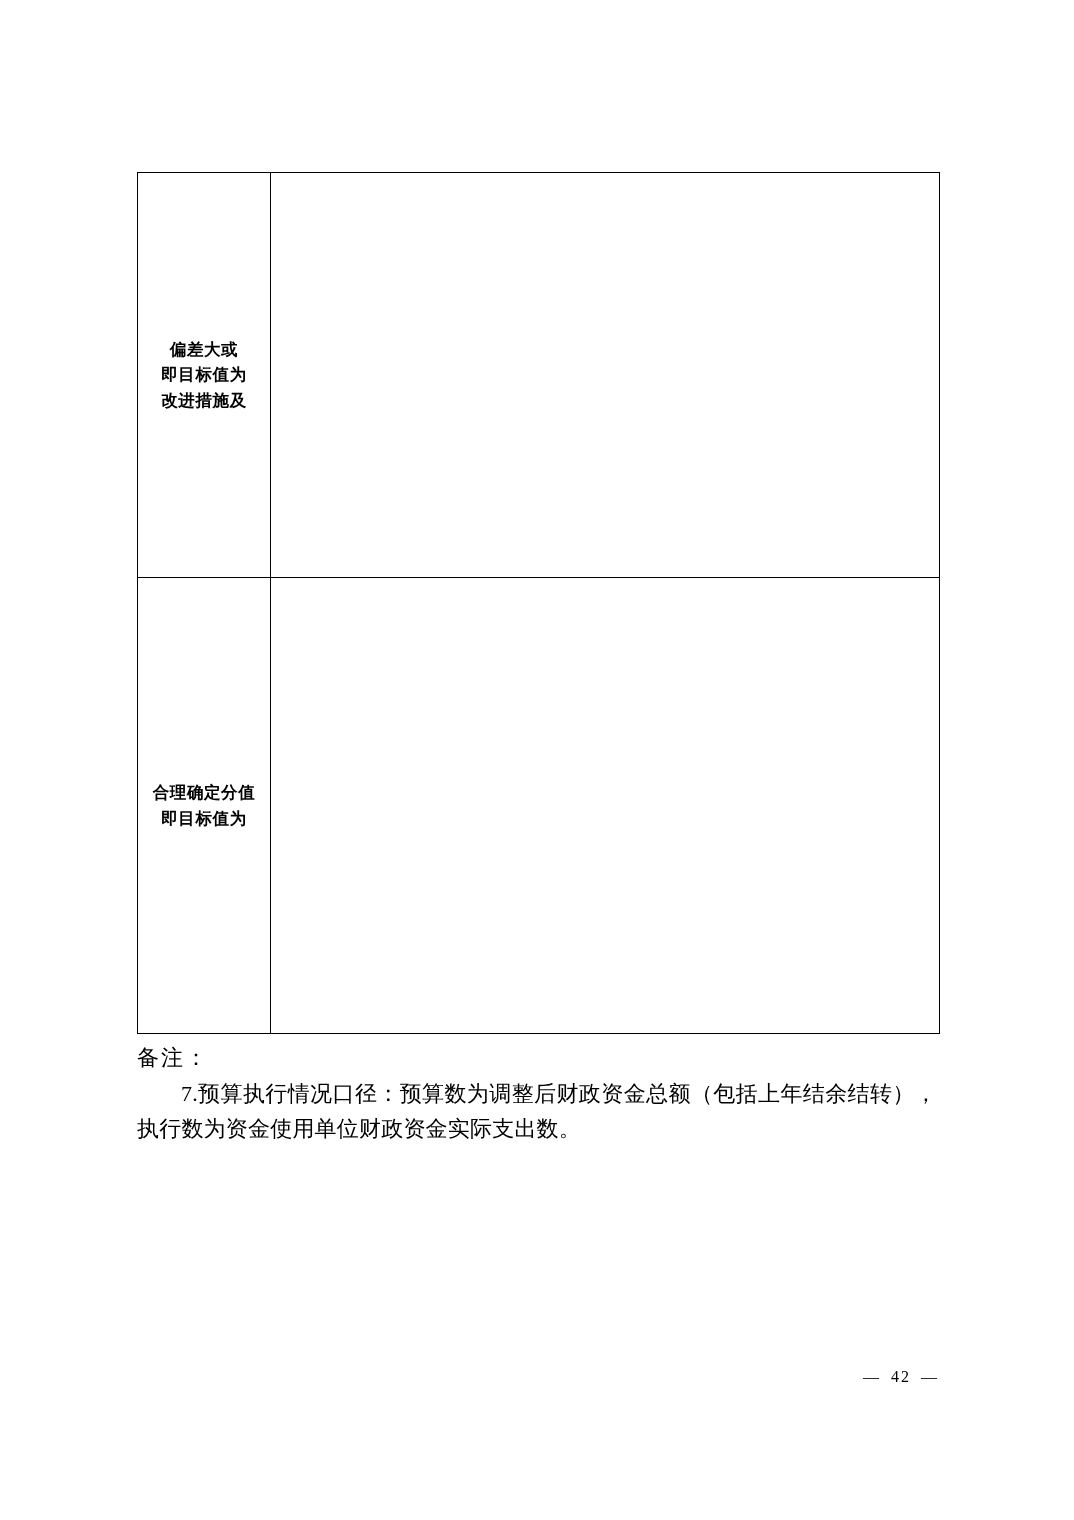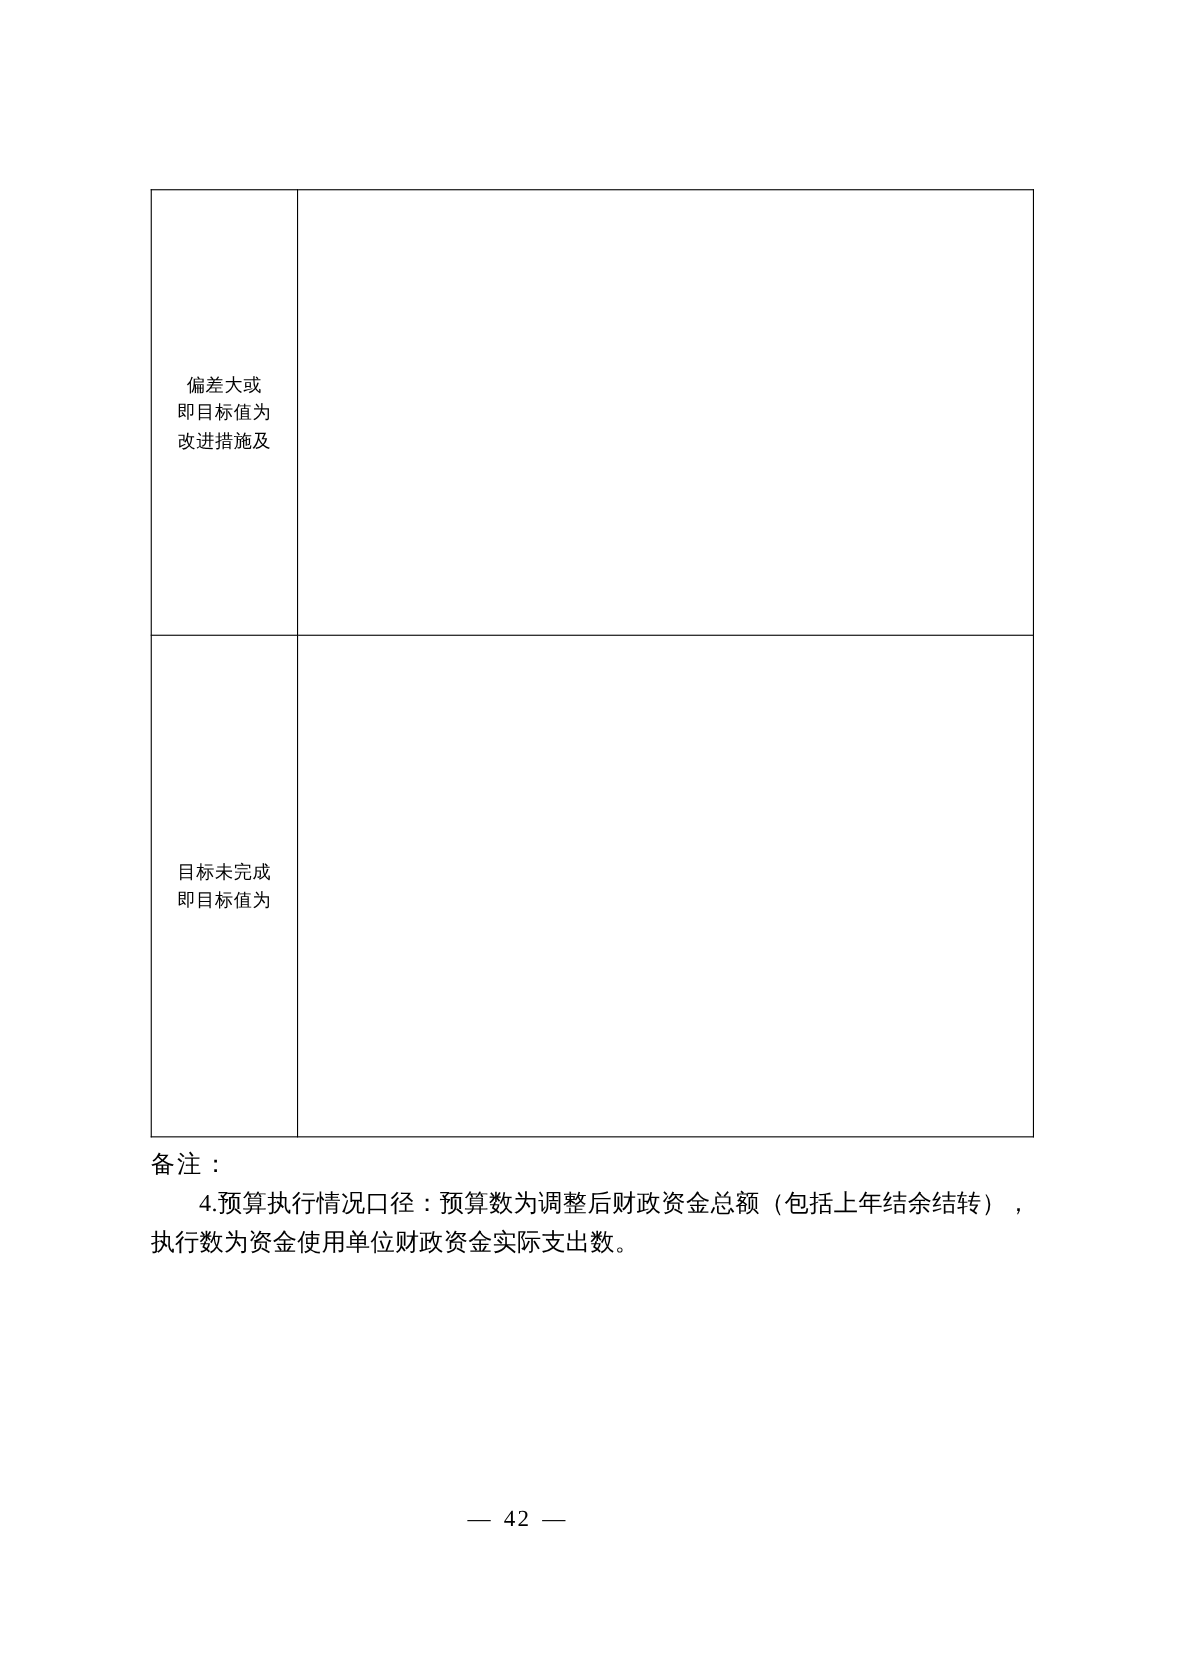--- a/index.html
+++ b/index.html
@@ -37,20 +37,21 @@
     padding: 0;
     vertical-align: middle;
   }
   td.label {
     width: 132px;
     text-align: center;
     font-size: 16.5px;
     line-height: 1.55;
     letter-spacing: 0.6px;
     font-family: "Liberation Serif", "DejaVu Serif", serif;
+    font-weight: bold;
   }
   td.label .lbl-inner {
     display: block;
     padding: 0 6px;
   }
   td.cell {
     width: 668px;
   }
   tr.row1 td { height: 404px; }
   tr.row2 td { height: 455px; }
@@ -74,25 +75,25 @@
     text-justify: inter-ideograph;
   }
   .notes p.indent {
     text-indent: 2em;
   }
   .notes p.flush {
     text-indent: 0;
   }
   .pagenum {
     position: absolute;
-    left: 2px;
+    left: 12px;
     top: 1368px;
     width: 937px;
-    text-align: center;
-    font-size: 21px;
+    text-align: right;
+    font-size: 16px;
     letter-spacing: 2px;
     font-family: "Liberation Serif", "DejaVu Serif", serif;
   }
   .pagenum .dash {
     display: inline-block;
     padding: 0 10px;
   }
 </style>
 </head>
 <body>
@@ -108,32 +109,32 @@
               <span>偏差大或</span><br>
               <span>即目标值为</span><br>
               <span>改进措施及</span>
             </span>
           </td>
           <td class="cell"></td>
         </tr>
         <tr class="row2">
           <td class="label">
             <span class="lbl-inner">
-              <span>目标未完成</span><br>
+              <span>合理确定分值</span><br>
               <span>即目标值为</span>
             </span>
           </td>
           <td class="cell"></td>
         </tr>
       </tbody>
     </table>
   </div>
 
   <div class="notes">
     <p class="flush note-title">备注：</p>
-    <p class="indent">4.预算执行情况口径：预算数为调整后财政资金总额（包括上年结余结转），执行数为资金使用单位财政资金实际支出数。</p>
+    <p class="indent">7.预算执行情况口径：预算数为调整后财政资金总额（包括上年结余结转），执行数为资金使用单位财政资金实际支出数。</p>
   </div>
 
   <div class="pagenum">
     <span class="dash">—</span><span>42</span><span class="dash">—</span>
   </div>
 
 </div>
 
 </body></html>

